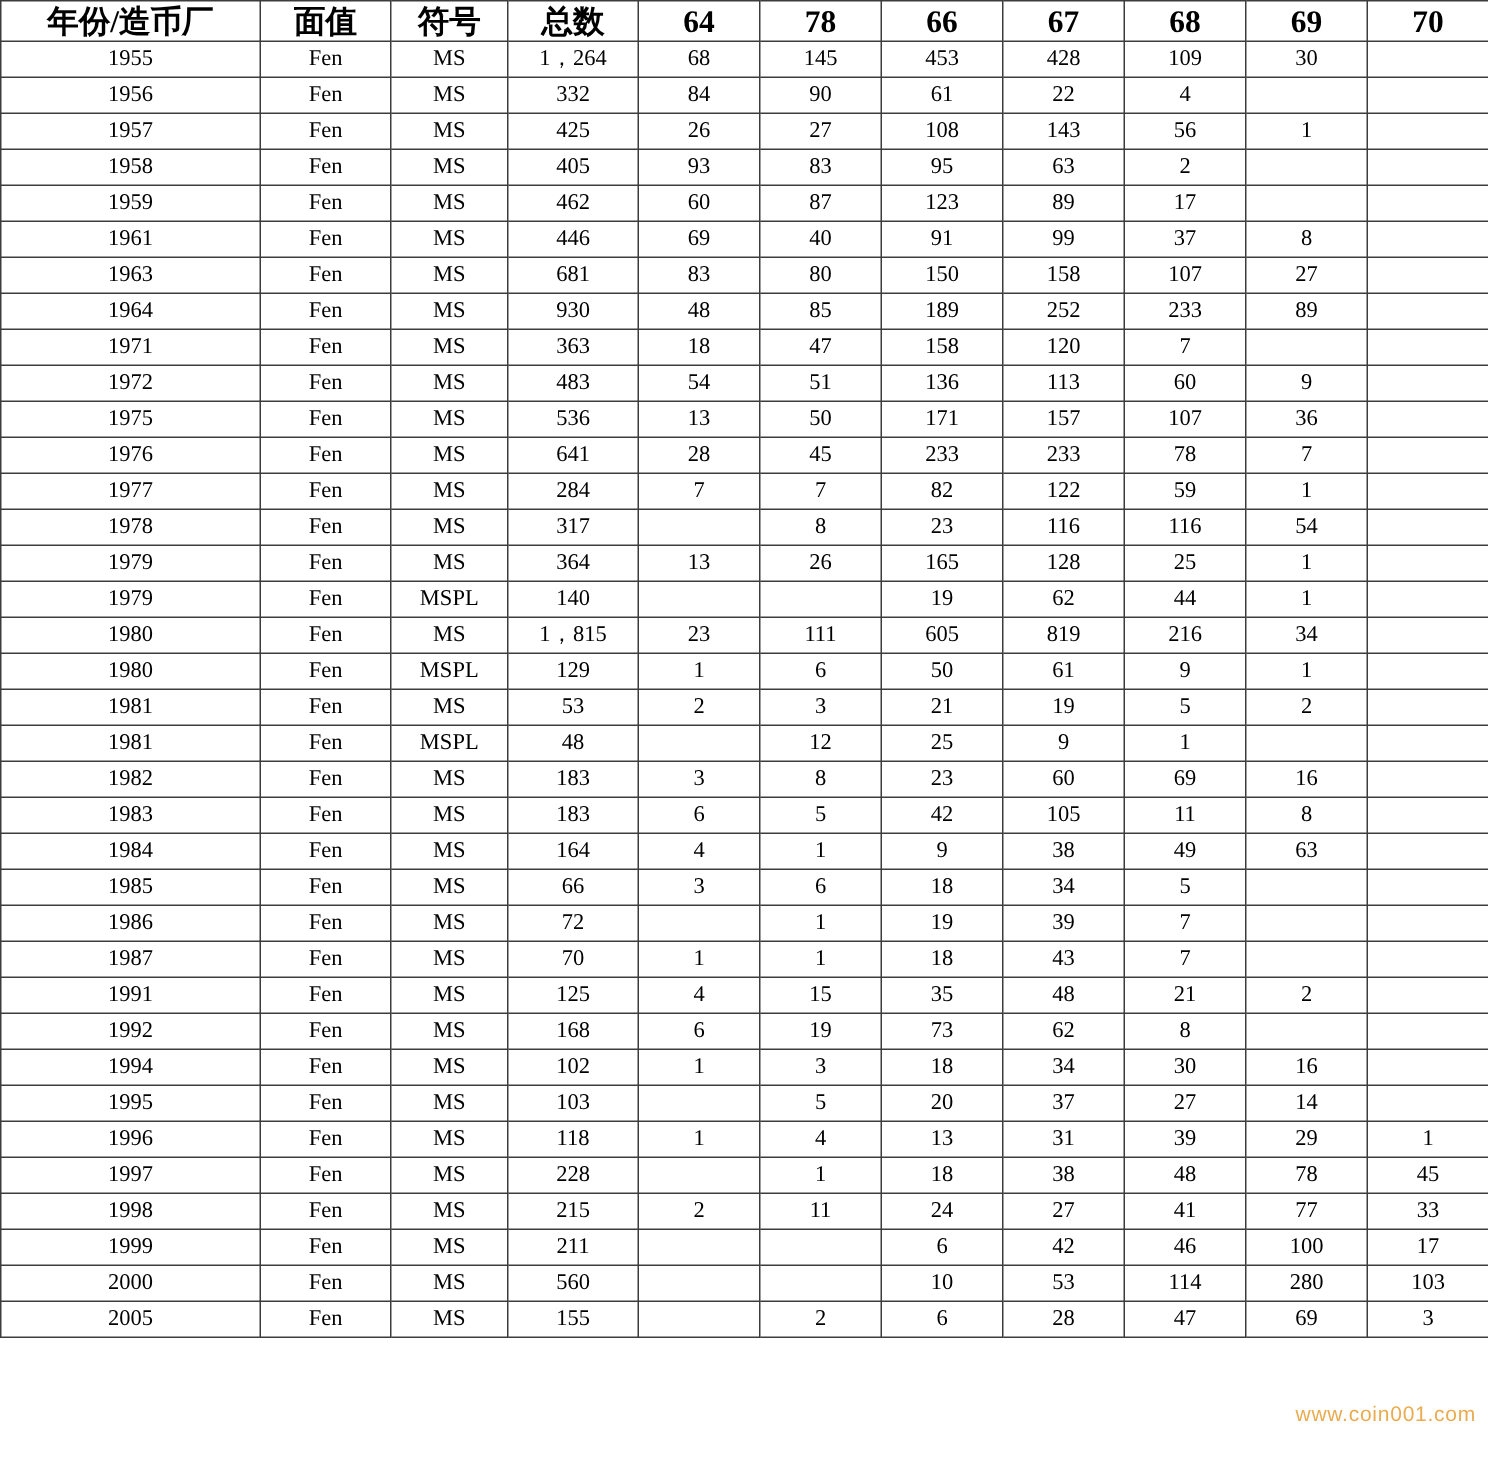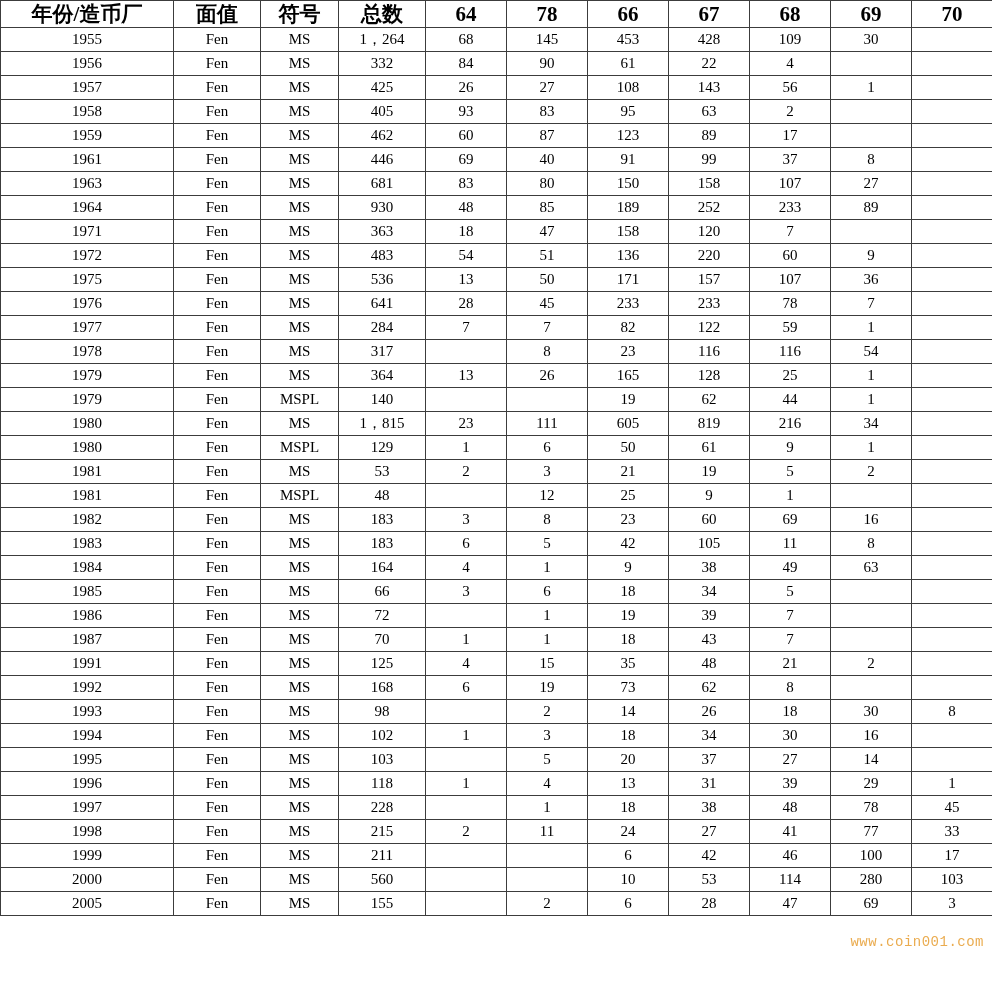--- a/index.html
+++ b/index.html
@@ -42,21 +42,21 @@
   .col-denom  { width: 87px; }
   .col-symbol { width: 78px; }
   .col-total  { width: 87px; }
   .col-grade  { width: 81px; }
   td.year-cell { font-size: 15px; }
   td.num-cell { font-family: "Liberation Serif", serif; }
   .watermark {
     position: absolute;
     right: 8px;
     bottom: 36px;
-    font-family: Liberation Mono, monospace;
+    font-family: Liberation Sans, sans-serif;
     font-size: 14px;
     color: #e8a33d;
     opacity: 0.9;
     pointer-events: none;
     letter-spacing: 0.5px;
   }
 </style>
 </head>
 <body>
 
@@ -208,21 +208,21 @@
         <td class="num-cell"></td>
       </tr>
       <tr>
         <td class="year-cell">1972</td>
         <td class="num-cell">Fen</td>
         <td class="num-cell">MS</td>
         <td class="num-cell">483</td>
         <td class="num-cell">54</td>
         <td class="num-cell">51</td>
         <td class="num-cell">136</td>
-        <td class="num-cell">220</td>
+        <td class="num-cell">113</td>
         <td class="num-cell">60</td>
         <td class="num-cell">9</td>
         <td class="num-cell"></td>
       </tr>
       <tr>
         <td class="year-cell">1975</td>
         <td class="num-cell">Fen</td>
         <td class="num-cell">MS</td>
         <td class="num-cell">536</td>
         <td class="num-cell">13</td>
@@ -446,33 +446,20 @@
         <td class="num-cell">Fen</td>
         <td class="num-cell">MS</td>
         <td class="num-cell">168</td>
         <td class="num-cell">6</td>
         <td class="num-cell">19</td>
         <td class="num-cell">73</td>
         <td class="num-cell">62</td>
         <td class="num-cell">8</td>
         <td class="num-cell"></td>
         <td class="num-cell"></td>
-      </tr>
-      <tr>
-        <td class="year-cell">1993</td>
-        <td class="num-cell">Fen</td>
-        <td class="num-cell">MS</td>
-        <td class="num-cell">98</td>
-        <td class="num-cell"></td>
-        <td class="num-cell">2</td>
-        <td class="num-cell">14</td>
-        <td class="num-cell">26</td>
-        <td class="num-cell">18</td>
-        <td class="num-cell">30</td>
-        <td class="num-cell">8</td>
       </tr>
       <tr>
         <td class="year-cell">1994</td>
         <td class="num-cell">Fen</td>
         <td class="num-cell">MS</td>
         <td class="num-cell">102</td>
         <td class="num-cell">1</td>
         <td class="num-cell">3</td>
         <td class="num-cell">18</td>
         <td class="num-cell">34</td>

